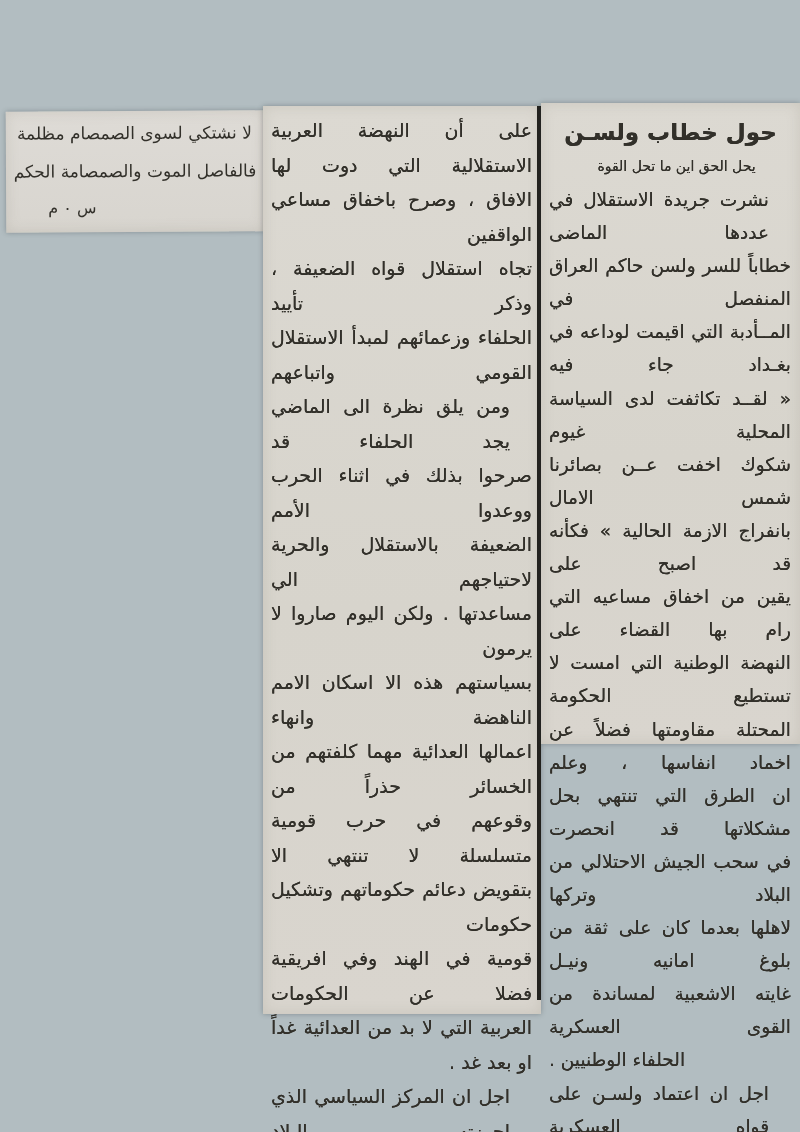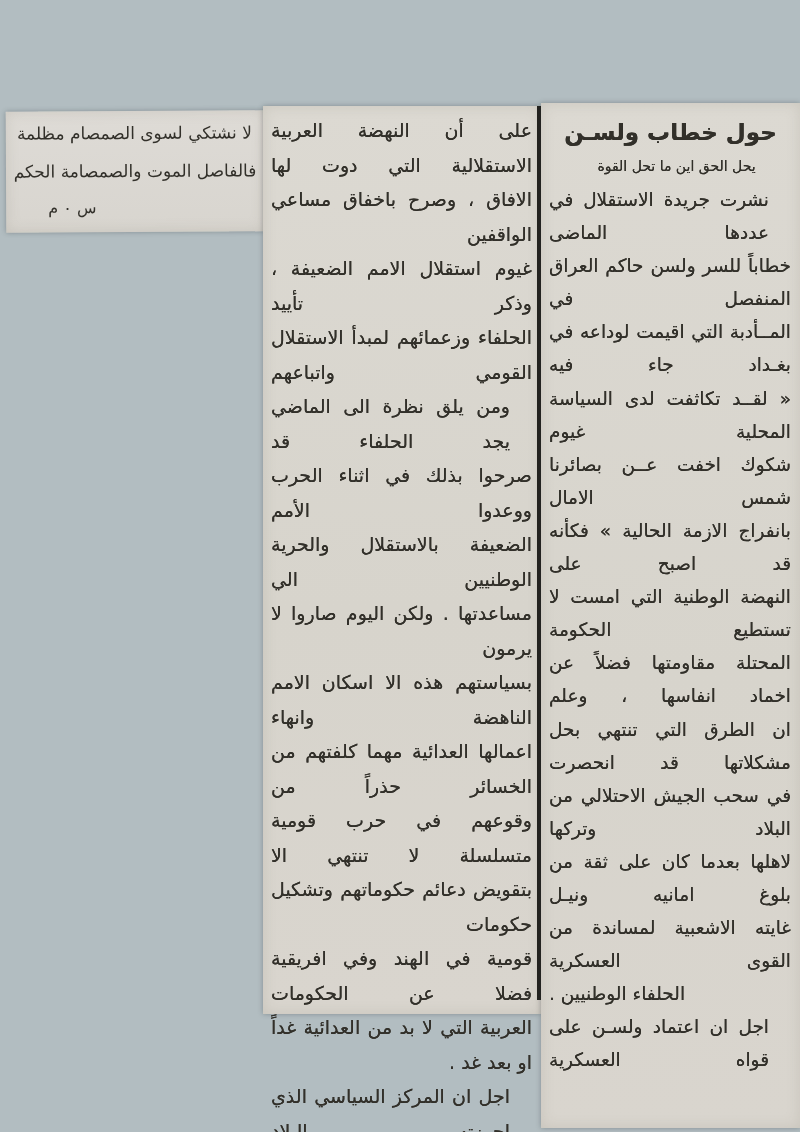--- a/index.html
+++ b/index.html
@@ -30,21 +30,21 @@
   .poem .v1 { line-height: 40px; text-align: right; padding: 2px 12px 0 6px; }
   .poem .v2 { line-height: 36px; text-align: center; padding: 0 4px; }
   .poem .sig { line-height: 38px; text-align: left; padding-left: 42px; font-size: 16px; }
 
   
   .mid { left: 263px; top: 106px; width: 278px; height: 908px; padding: 0; }
   .mid .lines { padding: 7px 9px 0 8px; }
   .mid .line { font-size: 19px; line-height: 34.5px; }
 
   
-  .right { left: 541px; top: 103px; width: 259px; height: 1025px; }
+  .right { left: 541px; top: 103px; width: 259px; height: 641px; }
   .right .title {
     margin-top: 16px; text-align: center;
     font-size: 23px; font-weight: bold; letter-spacing: .5px;
   }
   .right .subtitle { margin-top: 13px; text-align: center; font-size: 14px; margin-left: 12px; }
   .right .lines { padding: 9px 9px 0 8px; }
   .right .line { font-size: 18.5px; line-height: 33.1px; }
 
   
   .line {
@@ -72,25 +72,25 @@
     <div class="v2">فالفاصل الموت والصمصامة الحكم</div>
     <div class="sig">س ٠ م</div>
   </div>
 
   <div class="rule rule-left"></div>
 
   <div class="strip mid">
     <div class="lines">
         <div class="line">على أن النهضة العربية الاستقلالية التي دوت لها</div>
         <div class="line">الافاق ، وصرح باخفاق مساعي الواقفين</div>
-        <div class="line">غيوم استقلال الامم الضعيفة ، وذكر تأييد</div>
+        <div class="line">تجاه استقلال قواه الضعيفة ، وذكر تأييد</div>
         <div class="line">الحلفاء وزعمائهم لمبدأ الاستقلال القومي واتباعهم</div>
         <div class="line p">ومن يلق نظرة الى الماضي يجد الحلفاء قد</div>
         <div class="line">صرحوا بذلك في اثناء الحرب ووعدوا الأمم</div>
-        <div class="line">الضعيفة بالاستقلال والحرية الوطنيين الي</div>
+        <div class="line">الضعيفة بالاستقلال والحرية لاحتياجهم الي</div>
         <div class="line">مساعدتها . ولكن اليوم صاروا لا يرمون</div>
         <div class="line">بسياستهم هذه الا اسكان الامم الناهضة وانهاء</div>
         <div class="line">اعمالها العدائية مهما كلفتهم من الخسائر حذراً من</div>
         <div class="line">وقوعهم في حرب قومية متسلسلة لا تنتهي الا</div>
         <div class="line">بتقويض دعائم حكوماتهم وتشكيل حكومات</div>
         <div class="line">قومية في الهند وفي افريقية فضلا عن الحكومات</div>
         <div class="line e">العربية التي لا بد من العدائية غداً او بعد غد .</div>
         <div class="line p">اجل ان المركز السياسي الذي احرزته البلاد</div>
       </div>
   </div>
@@ -100,20 +100,21 @@
   <div class="strip right">
     <div class="title">حول خطاب ولسـن</div>
     <div class="subtitle">يحل الحق اين ما تحل القوة</div>
     <div class="lines">
         <div class="line p">نشرت جريدة الاستقلال في عددها الماضى</div>
         <div class="line">خطاباً للسر ولسن حاكم العراق المنفصل في</div>
         <div class="line">المــأدبة التي اقيمت لوداعه في بغـداد جاء فيه</div>
         <div class="line">« لقــد تكاثفت لدى السياسة المحلية غيوم</div>
         <div class="line">شكوك اخفت عــن بصائرنا شمس الامال</div>
         <div class="line">بانفراج الازمة الحالية » فكأنه قد اصبح على</div>
+        <div class="line">يقين من اخفاق مساعيه التي رام بها القضاء على</div>
         <div class="line">النهضة الوطنية التي امست لا تستطيع الحكومة</div>
         <div class="line">المحتلة مقاومتها فضلاً عن اخماد انفاسها ، وعلم</div>
         <div class="line">ان الطرق التي تنتهي بحل مشكلاتها قد انحصرت</div>
         <div class="line">في سحب الجيش الاحتلالي من البلاد وتركها</div>
         <div class="line">لاهلها بعدما كان على ثقة من بلوغ امانيه ونيـل</div>
         <div class="line">غايته الاشعبية لمساندة من القوى العسكرية</div>
         <div class="line l">الحلفاء الوطنيين .</div>
         <div class="line p">اجل ان اعتماد ولسـن على قواه العسكرية</div>
       </div>
   </div>

